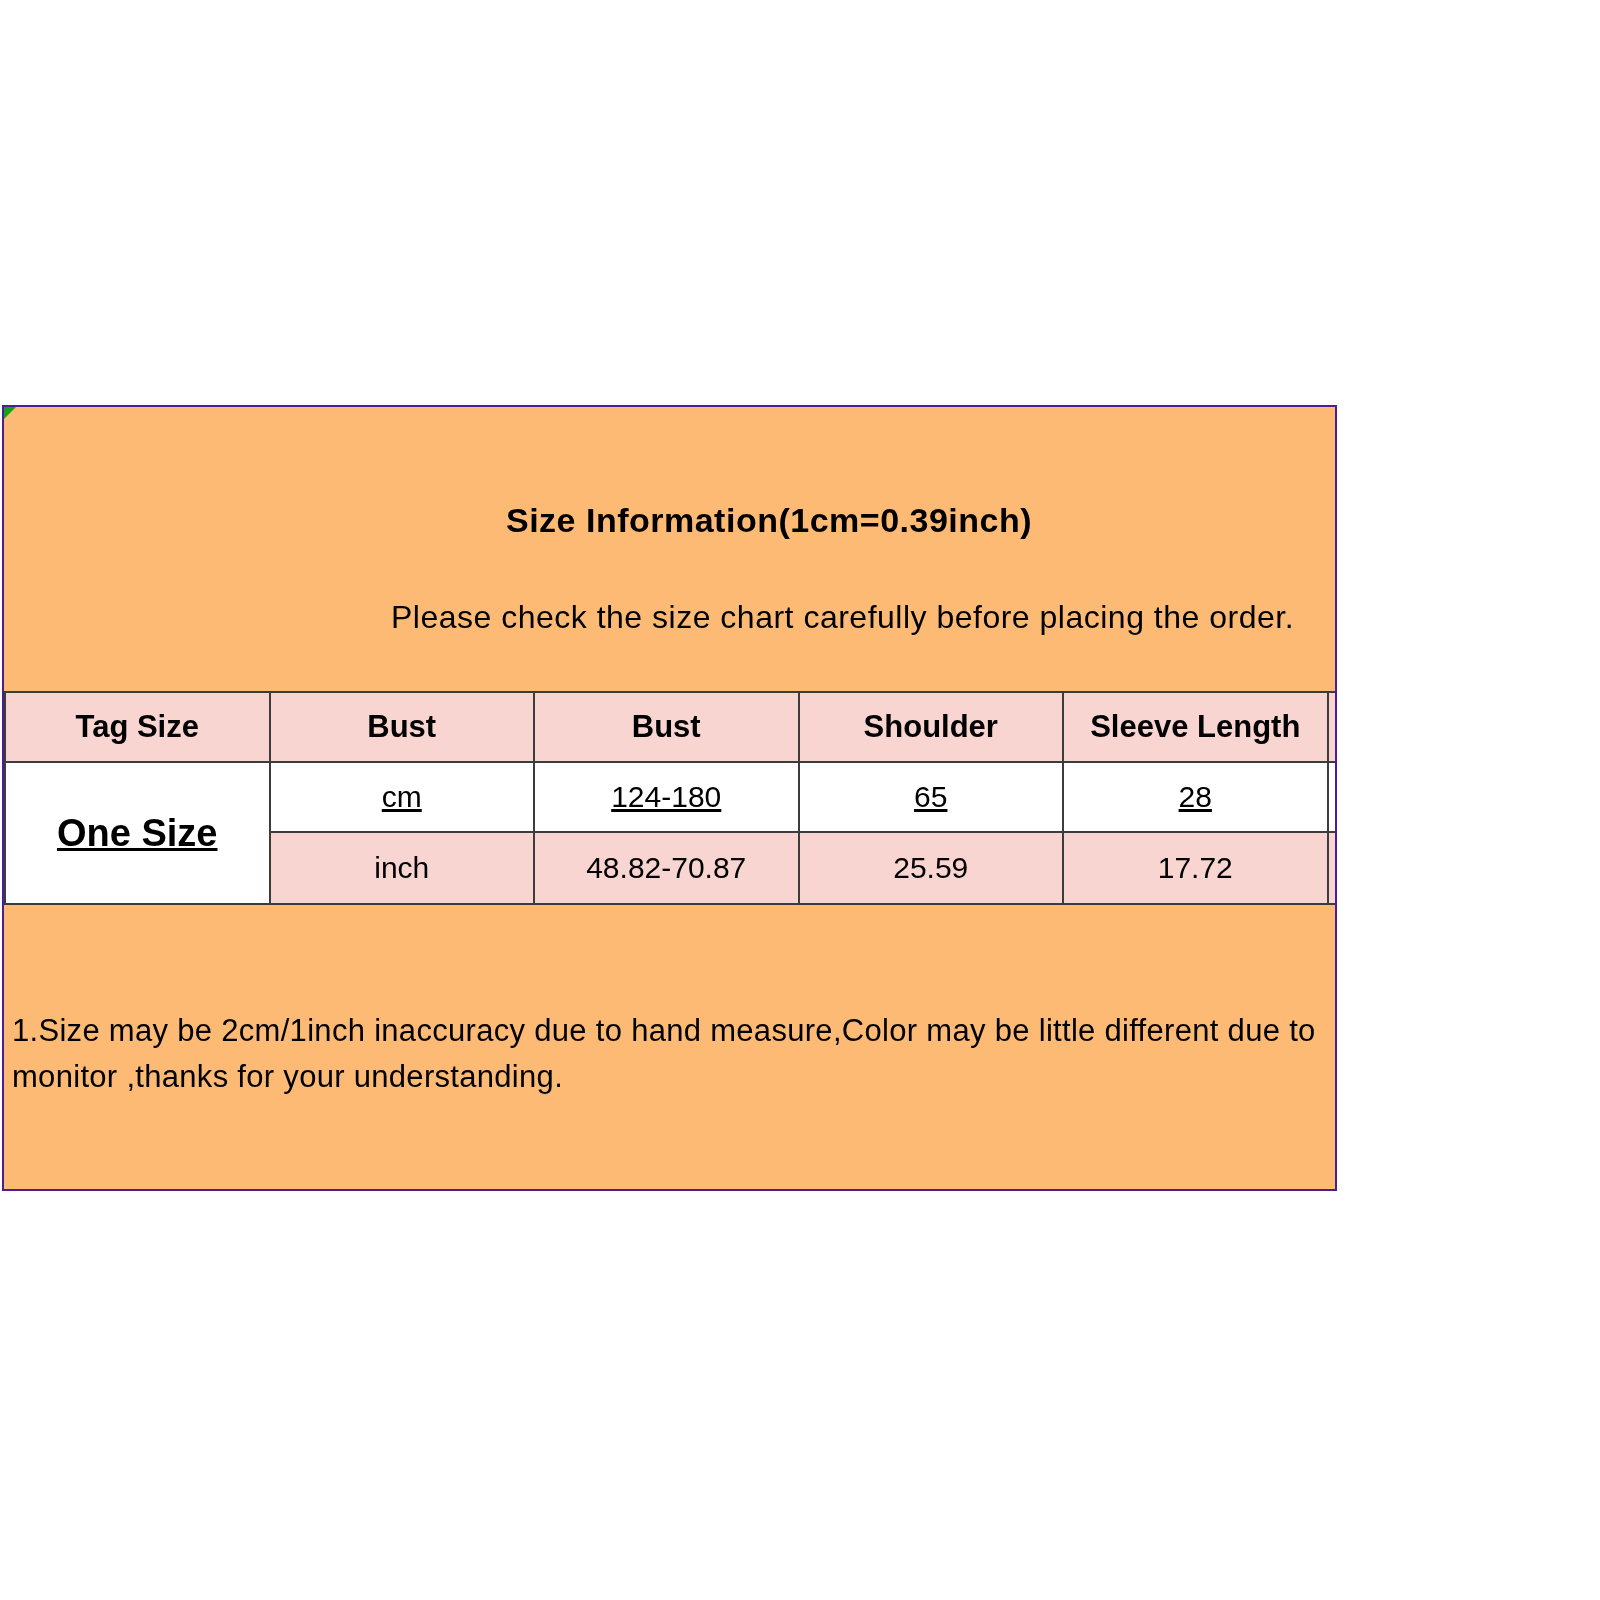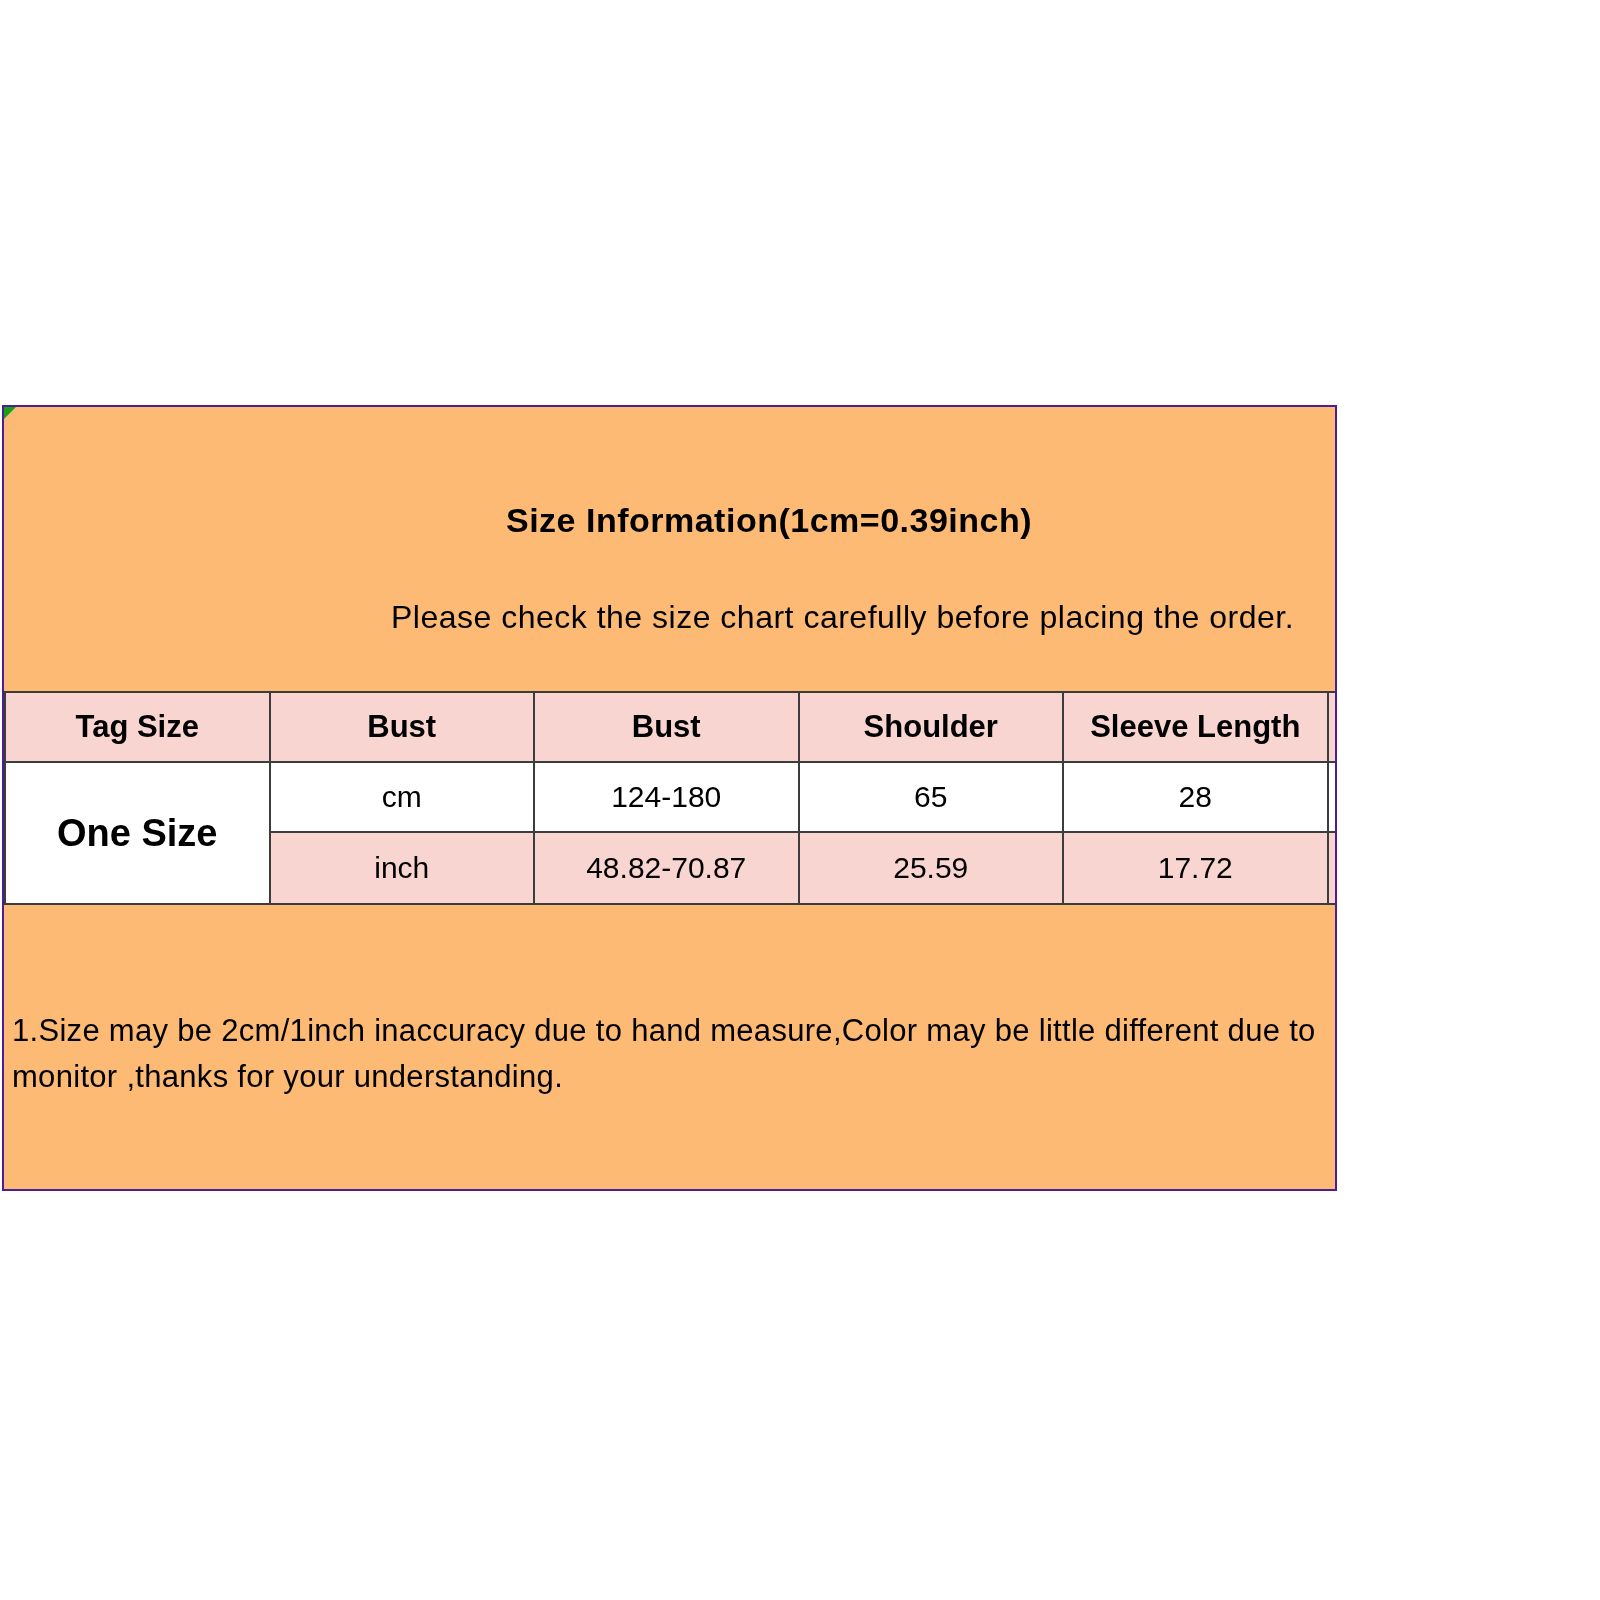--- a/index.html
+++ b/index.html
@@ -75,20 +75,21 @@
   }
   .size-table th {
     height: 68px;
     background: #f9d5d2;
     font-weight: bold;
     font-size: 31px;
   }
   .size-table tr.row-cm td {
     height: 68px;
     background: #ffffff;
+    text-decoration: underline;
   }
   .size-table tr.row-inch td {
     height: 70px;
     background: #f9d5d2;
   }
   .size-table td.tag-cell {
     background: #ffffff;
     font-weight: bold;
     font-size: 38px;
   }

